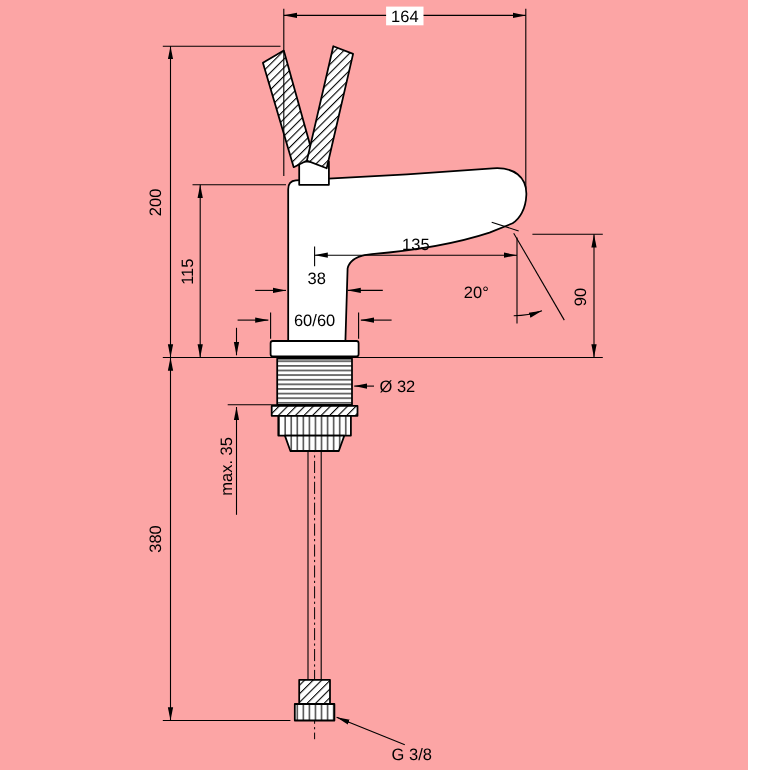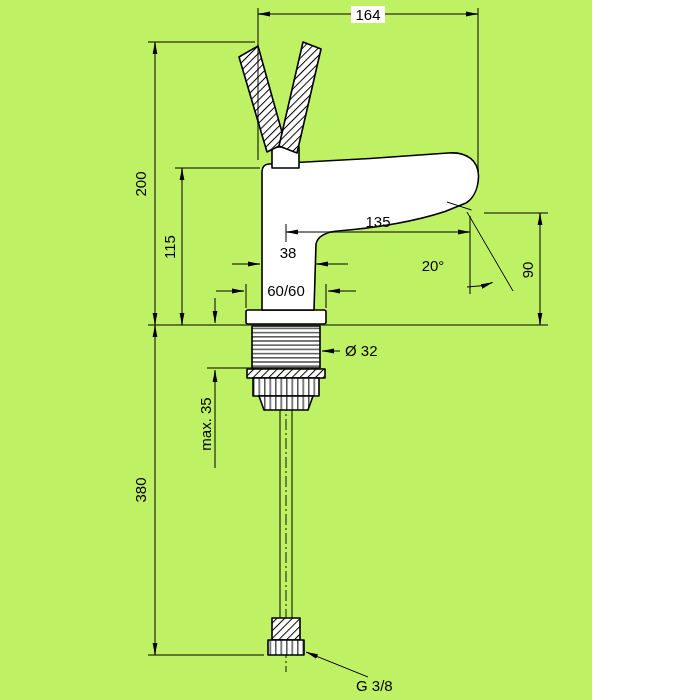--- a/index.html
+++ b/index.html
@@ -1,16 +1,16 @@
 <!DOCTYPE html>
 <html><head>
 <meta charset="utf-8">
 <style>
   html,body{margin:0;padding:0;background:#ffffff;}
-  .stage{width:592px;height:700px;background:#bef264;position:relative;overflow:hidden;
+  .stage{width:680px;height:700px;background:#fca5a5;position:relative;overflow:hidden;
          font-family:"Liberation Sans",sans-serif;}
   svg{display:block;}
   .txt{font-family:"Liberation Sans",sans-serif;font-size:15px;fill:#000;}
   .o{fill:#ffffff;stroke:#000;stroke-width:1.6;stroke-linejoin:round;}
   .d{stroke:#000;stroke-width:1;fill:none;}
   .c{stroke:#000;stroke-width:0.9;fill:none;stroke-dasharray:11 3 2 3;}
 </style>
 </head>
 <body>
 

